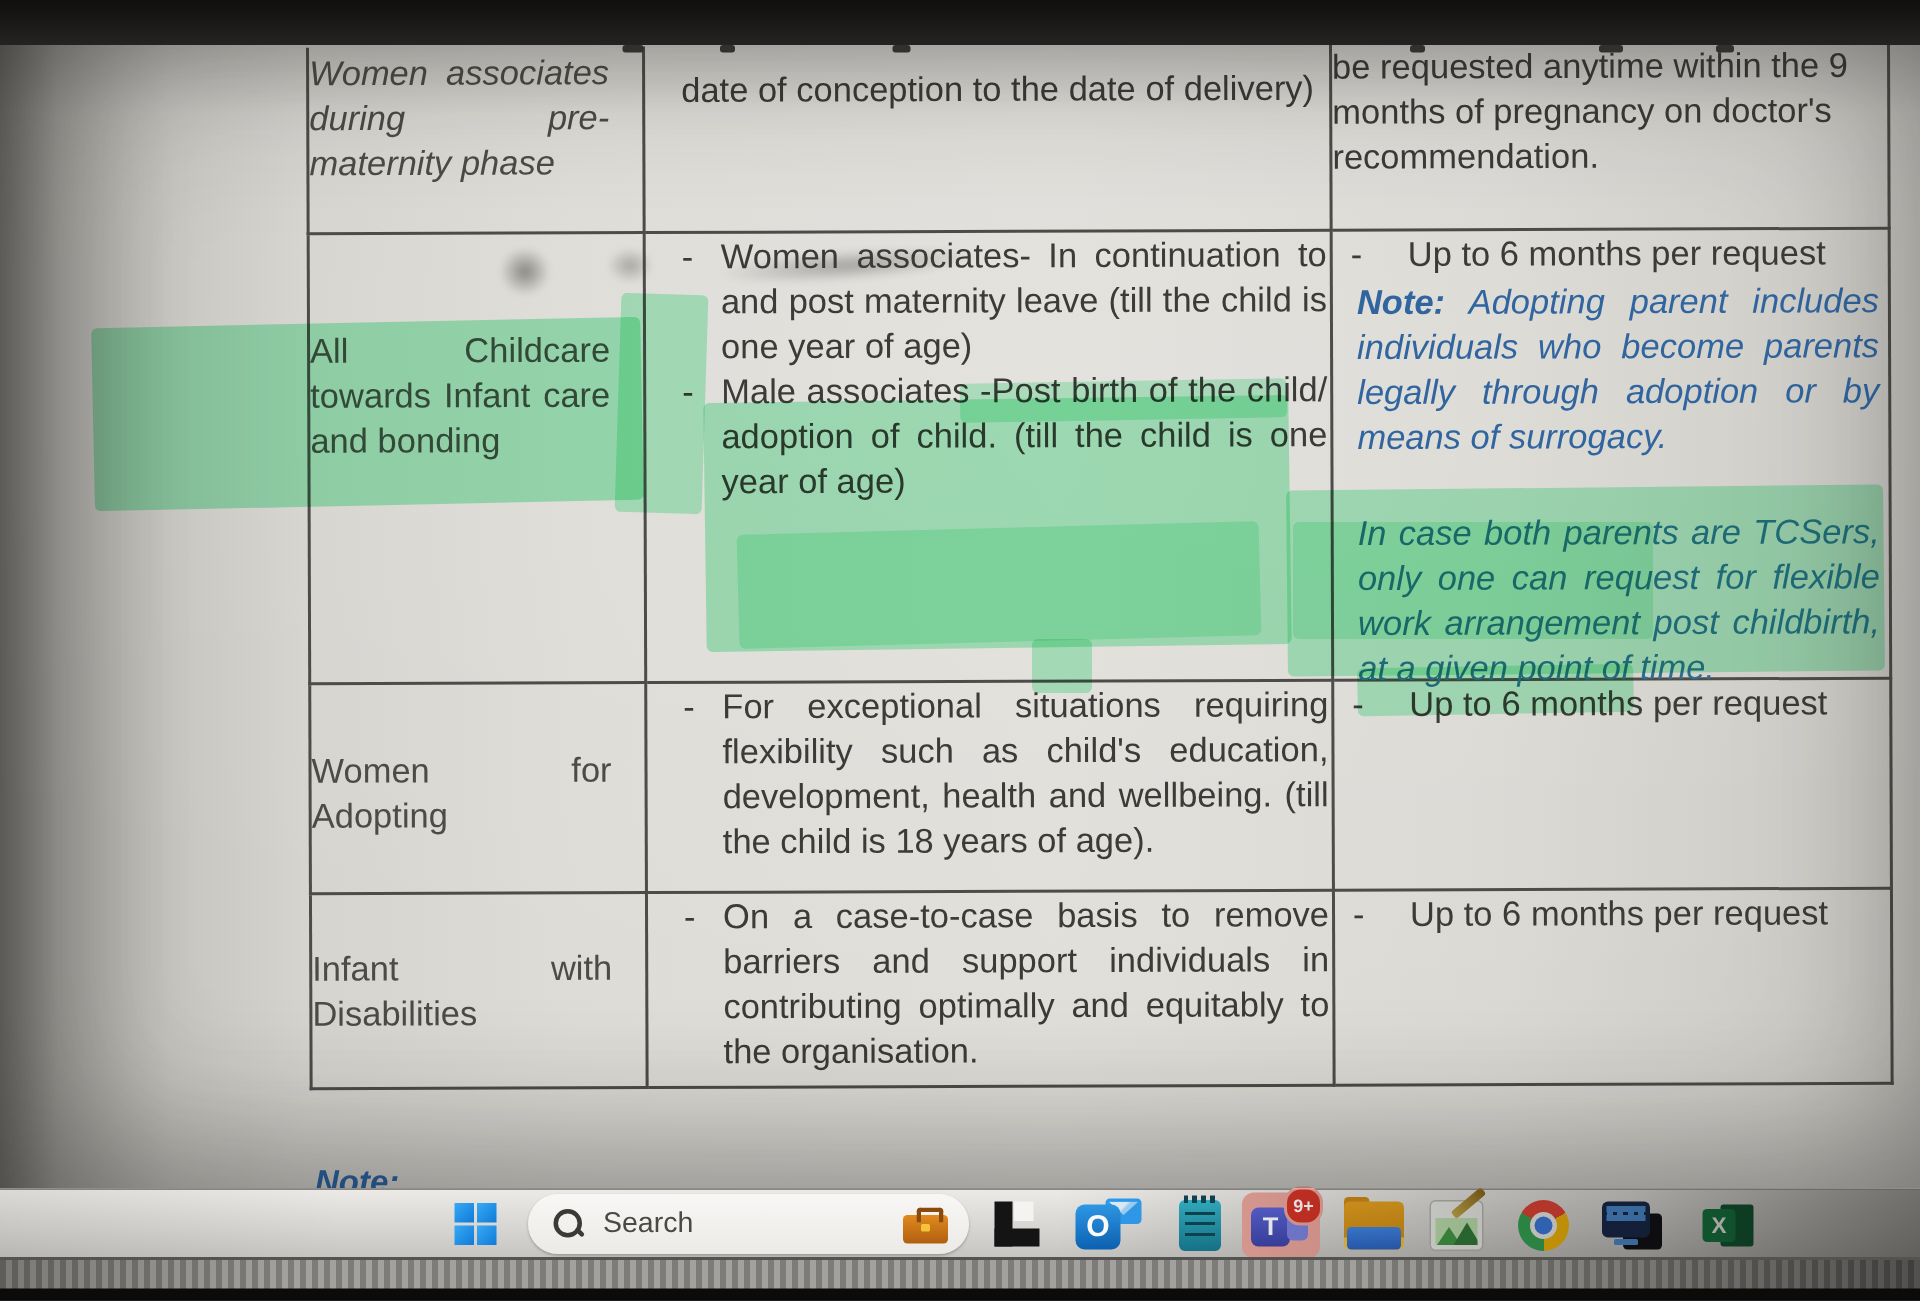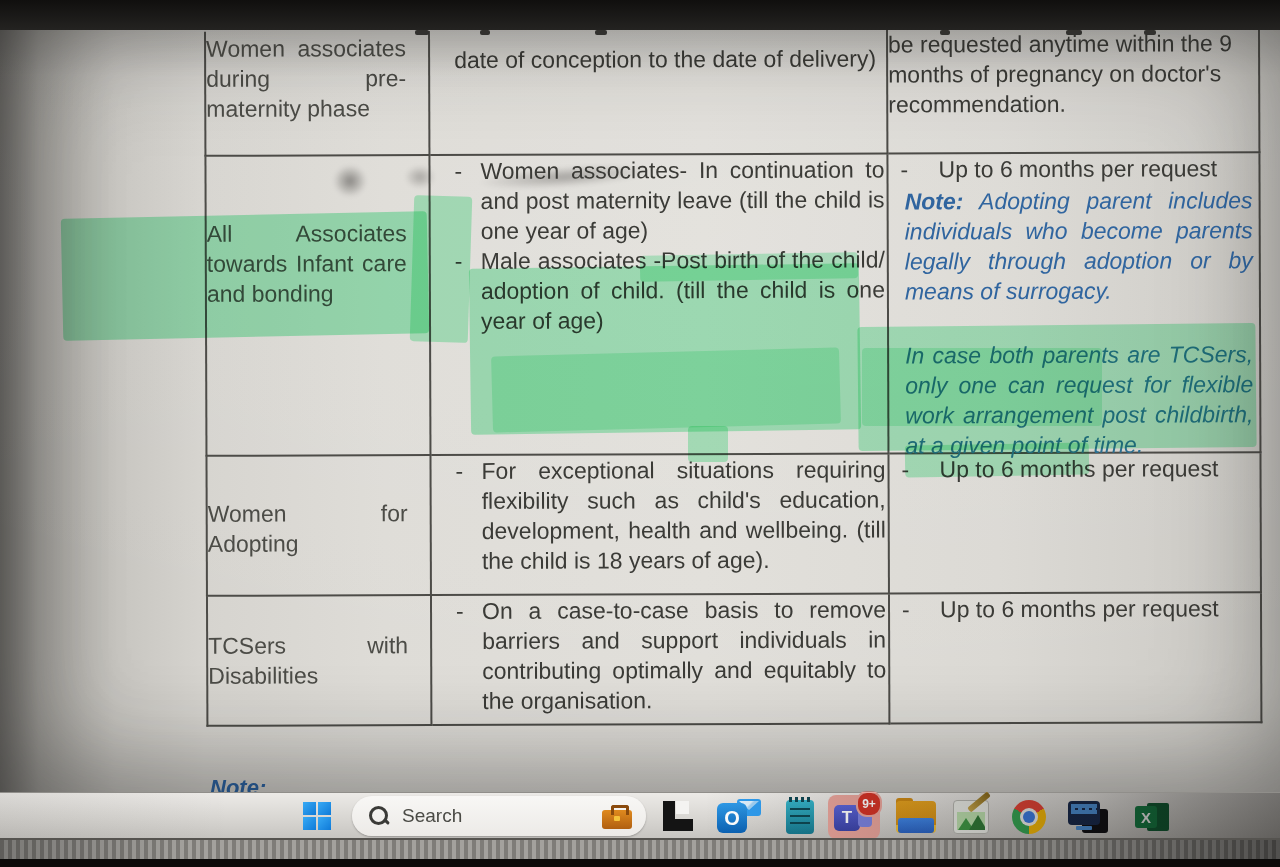--- a/index.html
+++ b/index.html
@@ -16,21 +16,21 @@
   
   .doc-table{position:absolute;left:204px;top:0;display:grid;z-index:2;
       grid-template-columns:226px 458px 372px;
       grid-template-rows:125px 300px 140px 130px;
       transform:rotate(-0.2deg);transform-origin:50% 0;}
   .cell{border-right:2px solid #4d4c48;border-bottom:2px solid #4d4c48;
         color:#3b3b37;font-size:23px;line-height:30px;box-sizing:border-box;position:relative;}
   .cell.first-col{border-left:2px solid #4d4c48;}
   .cell p{margin:0;}
   .aud{width:200px;margin-left:10px;text-align:justify;color:#4c4c47;}
-  .r1 .aud{margin-top:2px;}
+  .r1 .aud{margin-top:2px;font-style:italic;}
   .r2 .aud{margin-top:62px;}
   .r3 .aud{margin-top:42px;}
   .r4 .aud{margin-top:34px;}
   .bullet-row{display:flex;align-items:flex-start;}
   .dash{flex:0 0 26px;margin-left:24px;text-align:left;}
   .btext{width:404px;text-align:justify;}
   .r1 .cont-line{margin:14px 0 0 24px;}
   .c3 .dash{margin-left:12px;flex-basis:38px;}
   .c3 .btext{width:312px;}
   .note-blue{width:348px;margin:2px 0 0 16px !important;text-align:justify;
@@ -191,21 +191,21 @@
         <p class="aud">Women associates during pre-maternity phase</p>
       </div>
       <div class="cell r1 c2">
         <p class="cont-line">date of conception to the date of delivery)</p>
       </div>
       <div class="cell r1 c3">
         <p class="cont">be requested anytime within the 9 months of pregnancy on doctor's recommendation.</p>
       </div>
 
       <div class="cell first-col r2">
-        <p class="aud">All Associates towards Infant care and bonding</p>
+        <p class="aud">All Childcare towards Infant care and bonding</p>
       </div>
       <div class="cell r2 c2">
         <div class="bullet-row">
           <span class="dash">-</span>
           <p class="btext">Women associates- In continuation to and post maternity leave (till the child is one year of age)</p>
         </div>
         <div class="bullet-row">
           <span class="dash">-</span>
           <p class="btext">Male associates -Post birth of the child/ adoption of child. (till the child is one year of age)</p>
         </div>
@@ -229,21 +229,21 @@
         </div>
       </div>
       <div class="cell r3 c3">
         <div class="bullet-row">
           <span class="dash">-</span>
           <p class="btext">Up to 6 months per request</p>
         </div>
       </div>
 
       <div class="cell first-col r4">
-        <p class="aud">TCSers with Disabilities</p>
+        <p class="aud">Infant with Disabilities</p>
       </div>
       <div class="cell r4 c2">
         <div class="bullet-row">
           <span class="dash">-</span>
           <p class="btext">On a case-to-case basis to remove barriers and support individuals in contributing optimally and equitably to the organisation.</p>
         </div>
       </div>
       <div class="cell r4 c3">
         <div class="bullet-row">
           <span class="dash">-</span>

